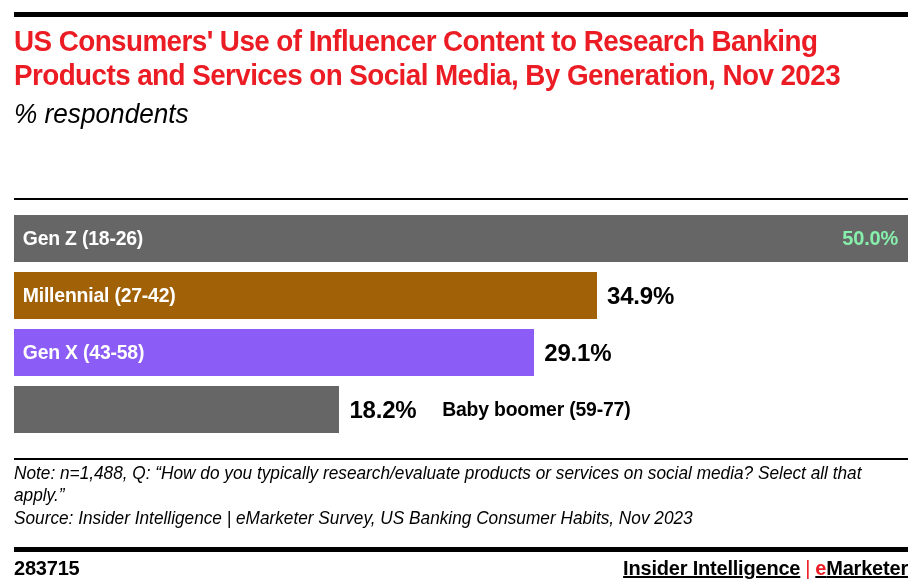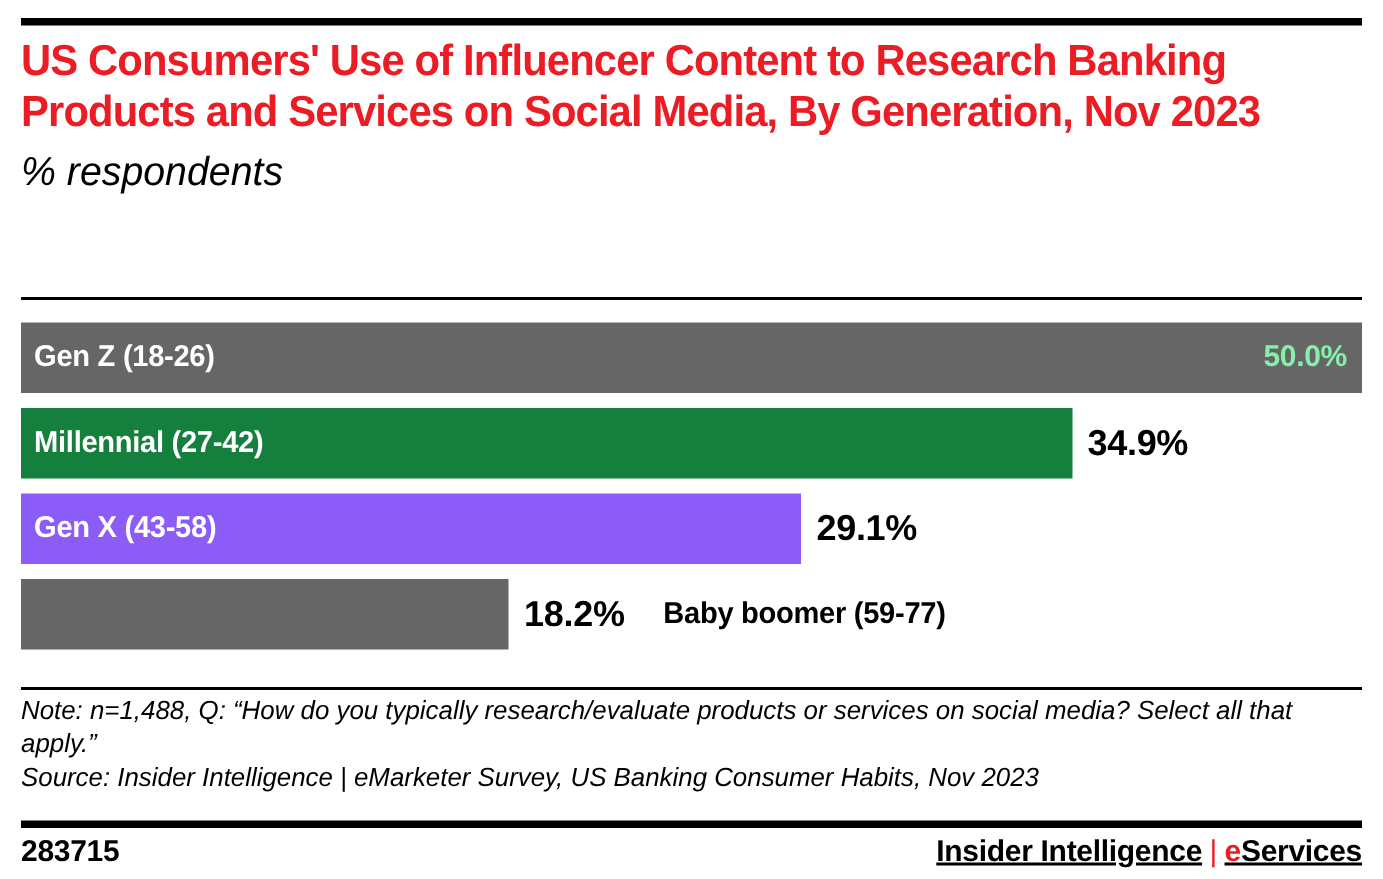--- a/index.html
+++ b/index.html
@@ -219,21 +219,21 @@
   <div class="plot-area">
 
     <div class="bar-row bar-row-0">
       <div class="bar" id="bar0" style="width: 894px; background: rgb(102, 102, 102);">
         <span class="bar-label-inside">Gen Z (18-26)</span>
         <span class="bar-value-inside">50.0%</span>
       </div>
     </div>
 
     <div class="bar-row bar-row-1">
-      <div class="bar" id="bar1" style="width: 701px; background: #15803d;">
+      <div class="bar" id="bar1" style="width: 583px; background: #a16207;">
         <span class="bar-label-inside">Millennial (27-42)</span>
       </div>
       <span class="bar-value-outside">34.9%</span>
     </div>
 
     <div class="bar-row bar-row-2">
       <div class="bar" id="bar2" style="width: 520.308px; background: #8b5cf6;">
         <span class="bar-label-inside">Gen X (43-58)</span>
       </div>
       <span class="bar-value-outside">29.1%</span>
@@ -255,17 +255,17 @@
   </div>
 
   <div class="rule-bottom"></div>
 
   <div class="footer">
     <span class="footer-id">283715</span>
     <span class="footer-brand">
       <span>Insider Intelligence</span>
       <span class="sep">|</span>
       <span class="brand-e">e</span>
-        <span class="brand-rest">Services</span>
+        <span class="brand-rest">Marketer</span>
     </span>
   </div>
 
 </div>
 
 </body></html>

